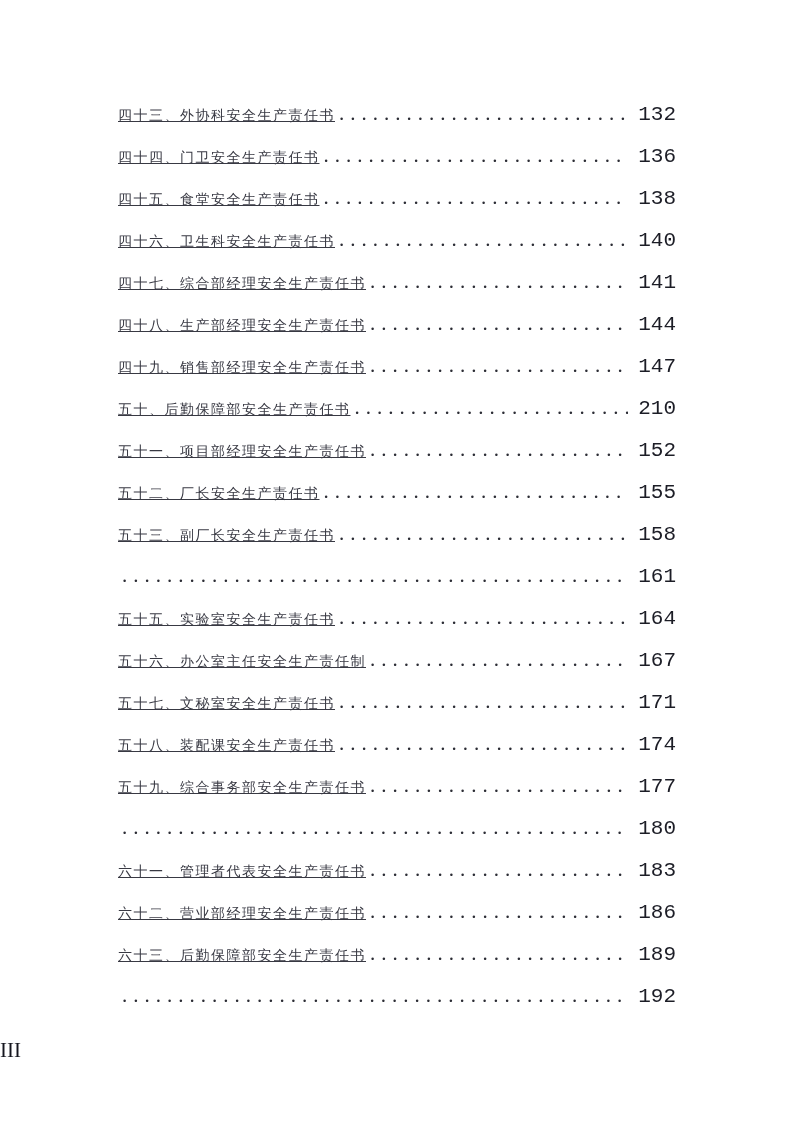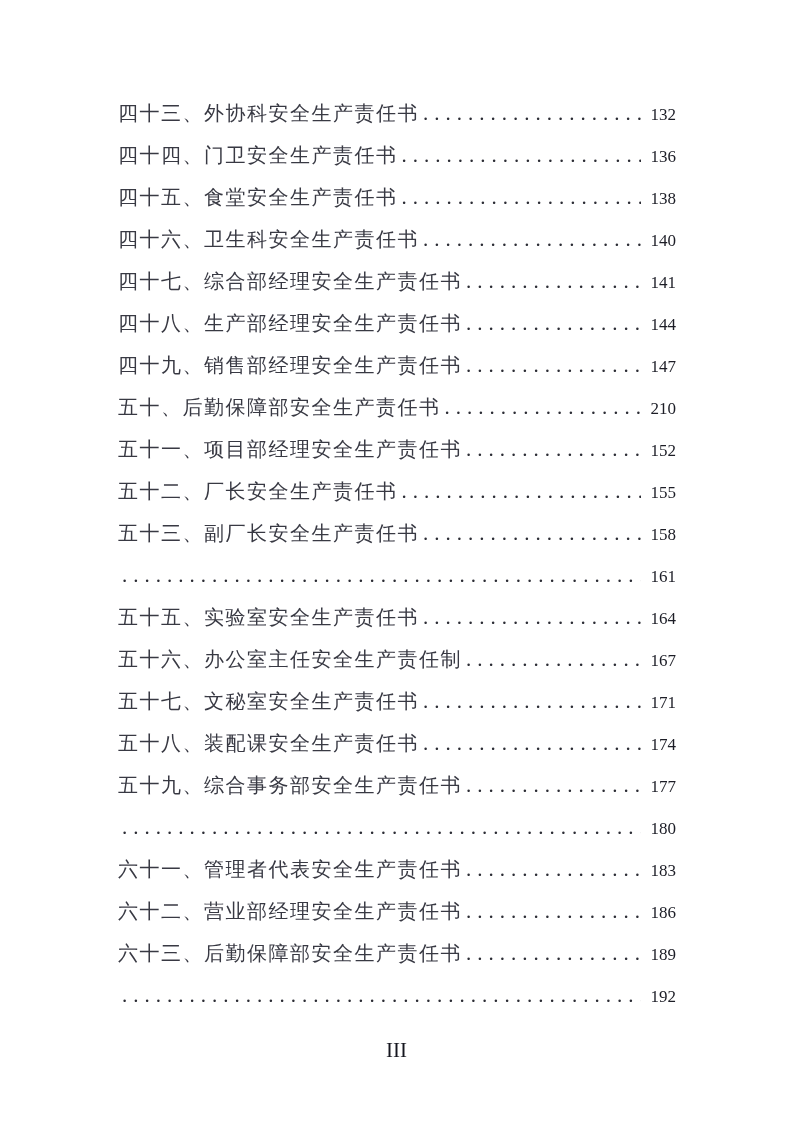--- a/index.html
+++ b/index.html
@@ -23,45 +23,46 @@
   }
   .toc-row {
     display: flex;
     align-items: baseline;
     height: 42px;
     line-height: 42px;
     white-space: nowrap;
   }
   .toc-title {
     flex: 0 0 auto;
-    font-size: 20px;
+    font-size: 14px;
     letter-spacing: 1.5px;
     color: #383943;
+    text-decoration: underline;
   }
   .leader {
     flex: 1 1 auto;
     overflow: hidden;
     margin: 0 10px 0 4px;
     font-size: 21px;
     letter-spacing: 6px;
     color: #2c2d35;
     font-family: "Liberation Serif", "DejaVu Serif", serif;
   }
   .toc-page {
     flex: 0 0 auto;
-    font-size: 17px;
+    font-size: 21px;
     color: #1c1d26;
-    font-family: Liberation Serif, serif;
+    font-family: Liberation Mono, monospace;
   }
   .footer {
     position: absolute;
     top: 1038px;
     left: 0;
     width: 100%;
-    text-align: center;
+    text-align: left;
     font-size: 21px;
     color: #15161f;
     font-family: "Liberation Serif", "DejaVu Serif", serif;
   }
 </style>
 </head>
 <body>
 
 <div class="page">
   <div class="toc">

